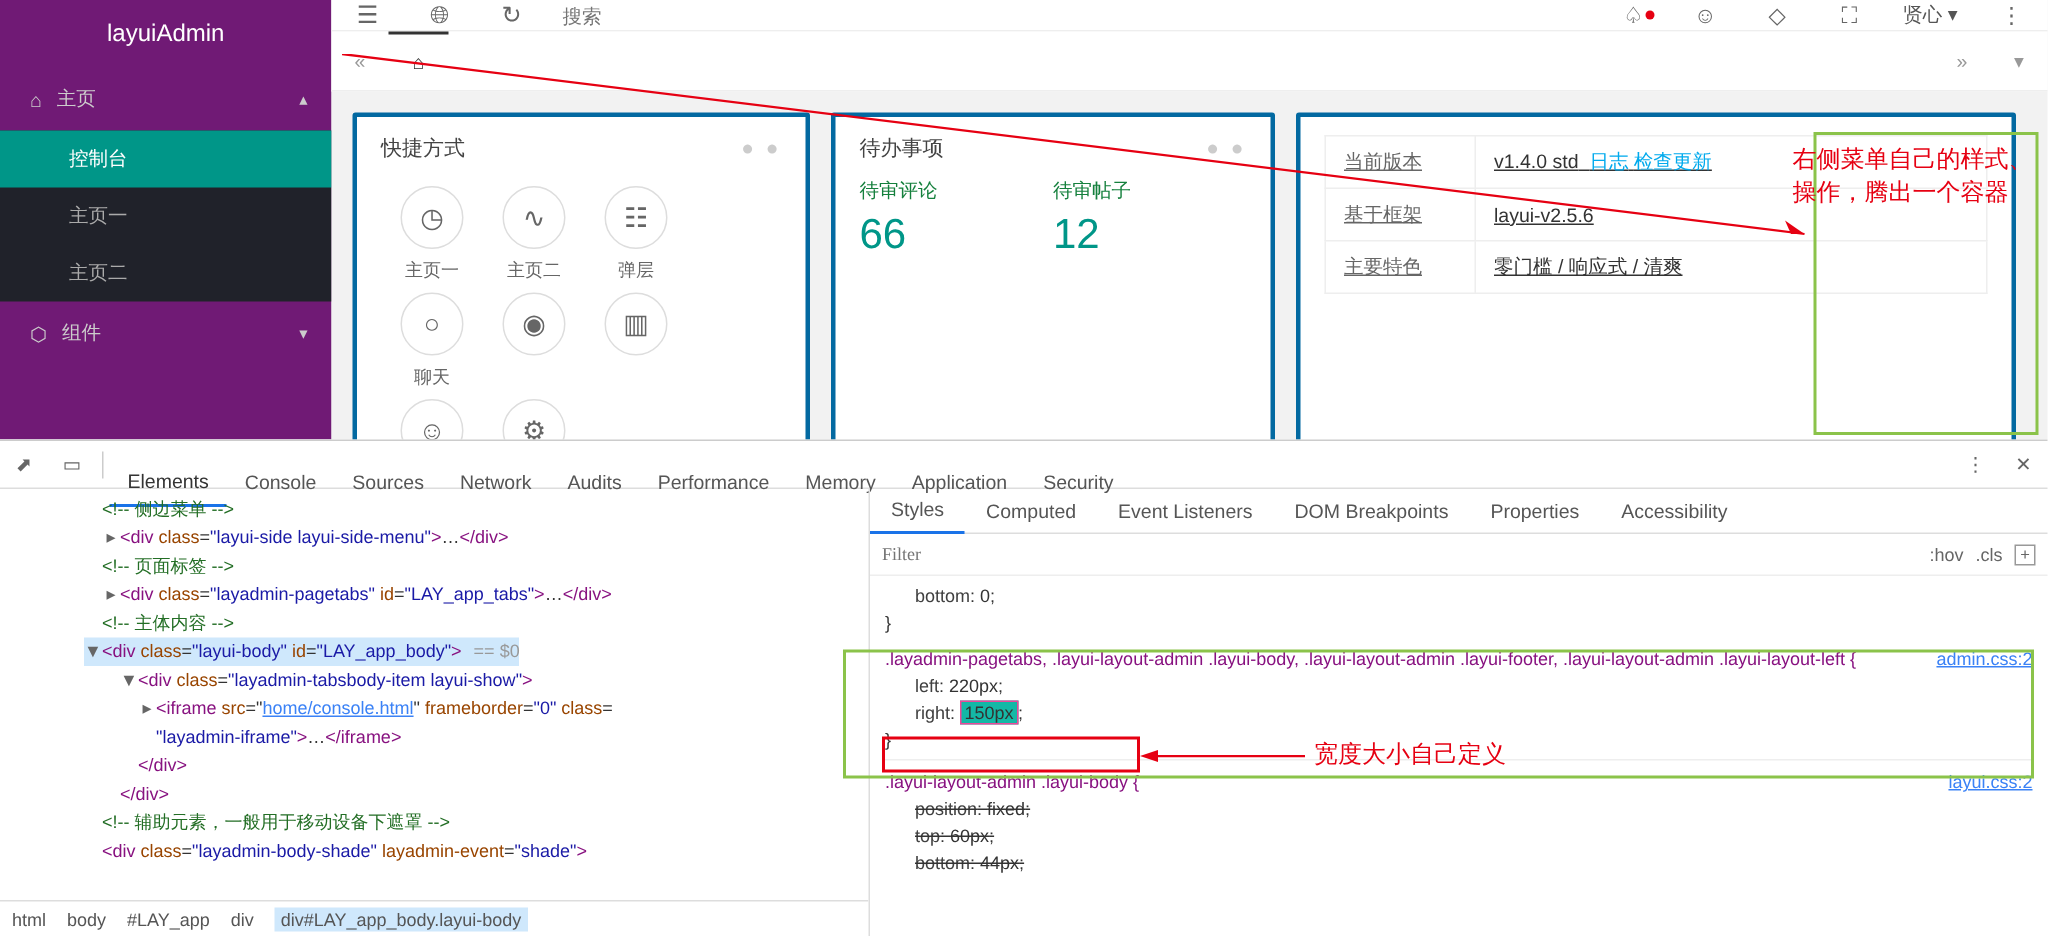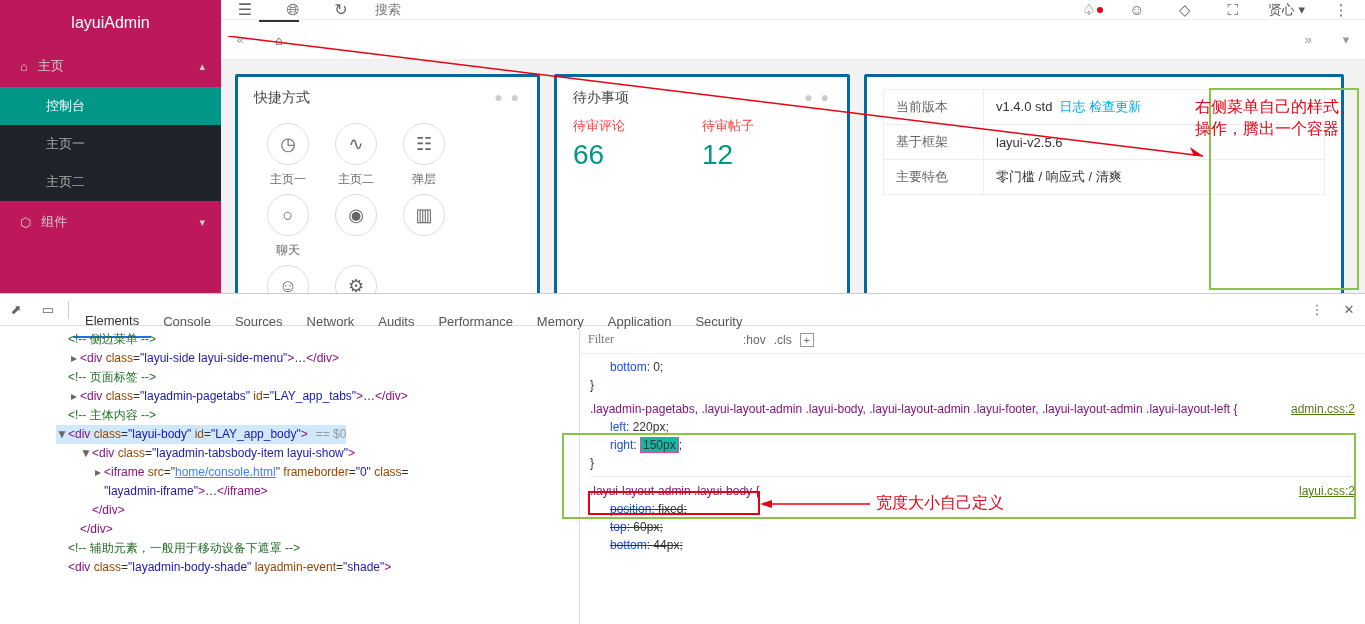--- a/index.html
+++ b/index.html
@@ -1,20 +1,20 @@
 <!DOCTYPE html>
 <html><head>
 <meta charset="utf-8">
 <style>
 * { margin:0; padding:0; box-sizing:border-box; font-family:"Microsoft YaHei",Arial,sans-serif; }
 body { width:1365px; height:624px; overflow:hidden; background:#fff; font-size:13px; color:#333; }
 
 
 .app { position:absolute; top:0; left:0; right:0; height:293px; display:flex; }
-.sidebar { width:221px; background:#be185d; color:#ccc; }
+.sidebar { width:221px; background:#701a75; color:#ccc; }
 .logo { height:45px; line-height:45px; text-align:center; font-size:16px; color:#fff; }
 .menu-item { height:42px; display:flex; align-items:center; padding:0 20px; cursor:pointer; color:#ccc; position:relative; }
 .menu-item .chev { position:absolute; right:16px; font-size:11px; }
 .submenu { background:#20222a; }
 .sub-item { height:38px; display:flex; align-items:center; padding-left:46px; color:#aaa; cursor:pointer; font-size:13px; }
 .sub-item.active { background:#009688; color:#fff; }
 
 .main { flex:1; background:#f2f2f2; display:flex; flex-direction:column; }
 .topbar { height:45px; background:#fff; display:flex; align-items:center; border-bottom:1px solid #eee; }
 .topbar .ticon { width:48px; text-align:center; font-size:16px; color:#666; cursor:pointer; }
@@ -35,24 +35,24 @@
 .dots { color:#ccc; font-size:14px; letter-spacing:2px; }
 .card1 { width:305px; }
 .card2 { width:296px; }
 .card3 { width:480px; }
 .shortcut-grid { display:flex; flex-wrap:wrap; }
 .sc-item { width:68px; text-align:center; margin-top:6px; }
 .sc-icon { width:42px; height:42px; border:1px solid #ddd; border-radius:50%; margin:0 auto 6px; display:flex; align-items:center; justify-content:center; font-size:18px; color:#666; }
 .sc-label { font-size:12px; color:#666; }
 .todo-row { display:flex; }
 .todo-col { flex:1; }
-.todo-label { font-size:13px; color:#ef4444; margin-bottom:4px; }
+.todo-label { font-size:13px; color:#15803d; margin-bottom:4px; }
 .todo-num { font-size:28px; color:#009688; font-weight:300; }
 .ver-table { width:100%; border-collapse:collapse; font-size:13px; }
-.ver-table td { border:1px solid #eee; padding:8px 12px; }
+.ver-table td { border:1px solid #eee; padding:8px 12px;text-decoration:underline; }
 .ver-table td:first-child { width:100px; color:#666; }
 .ver-link { color:#01aaed; cursor:pointer; }
 
 
 .anno1 { position:absolute; top:96px; right:10px; color:#e60012; font-size:16px; text-align:left; line-height:22px; pointer-events:none; }
 .green-box1 { position:absolute; top:88px; right:6px; width:150px; height:202px; border:2px solid #8bc34a; pointer-events:none; }
 .arrow1 { position:absolute; top:36px; left:228px; width:1000px; height:130px; pointer-events:none; }
 
 
 .devtools { position:absolute; top:293px; left:0; right:0; bottom:0; border-top:1px solid #ccc; background:#fff; display:flex; flex-direction:column; }
@@ -74,29 +74,29 @@
 .eq0 { color:#999; margin-left:8px; }
 .tri { color:#666; display:inline-block; width:12px; text-align:center; }
 .ind1 { padding-left:64px; } .ind2{padding-left:76px;} .ind3{padding-left:88px;}
 .dt-crumb { height:24px; border-top:1px solid #ddd; display:flex; align-items:center; padding:0 8px; gap:14px; font-size:12px; color:#555; }
 .dt-crumb .sel { background:#cfe8fc; padding:1px 4px; }
 
 .dt-right { flex:1; display:flex; flex-direction:column; font-family:Consolas,Menlo,monospace; font-size:12px; }
 .dt-subtabs { height:30px; display:flex; align-items:center; border-bottom:1px solid #ddd; font-family:"Microsoft YaHei"; font-size:13px; color:#555; }
 .dt-subtabs .stab { padding:0 14px; height:30px; display:flex; align-items:center; cursor:pointer; }
 .dt-subtabs .stab.active { border-bottom:2px solid #1a73e8; }
-.dt-filter { height:28px; display:flex; align-items:center; border-bottom:1px solid #eee; padding:0 8px; justify-content:flex-start; font-family:"Microsoft YaHei"; }
+.dt-filter { height:28px; display:flex; align-items:center; border-bottom:1px solid #eee; padding:0 8px; justify-content:space-between; font-family:"Microsoft YaHei"; }
 .dt-filter input { border:none; outline:none; font-size:12px; color:#999; font-family:"Microsoft YaHei"; }
 .dt-filter .tools { color:#666; font-size:12px; display:flex; gap:8px; align-items:center; }
 .plusbox { border:1px solid #999; width:14px; height:14px; display:flex; align-items:center; justify-content:center; font-size:11px; }
 .styles-pane { flex:1; padding:4px 10px; overflow:auto; line-height:18px; color:#333; position:relative; }
 .selector { color:#881280; }
-.src { float:right; color:#4d7c0f; text-decoration:underline; }
+.src { float:right; color:#3b82f6; text-decoration:underline; }
 .prop { padding-left:20px; }
-.pn { color:#1d4ed8; }
+.pn { color:#404040; }
 .strike { text-decoration:line-through; }
 .editbox { border:1px solid #ec4899; background:#14b8a6; padding:0 2px; }
 .green-box2 { position:absolute; top:433px; left:562px; width:794px; height:86px; border:2px solid #8bc34a; pointer-events:none; }
 .red-box { position:absolute; top:491px; left:588px; width:172px; height:24px; border:2px solid #e60012; pointer-events:none; }
 .anno2 { position:absolute; top:493px; left:876px; color:#e60012; font-size:16px; pointer-events:none; }
 .arrow2 { position:absolute; top:500px; left:760px; width:180px; height:10px; pointer-events:none; }
 .notif-dot { position:absolute; top:6px; right:10px; width:6px; height:6px; background:#e60012; border-radius:50%; }
 </style>
 </head>
 <body>
@@ -260,23 +260,38 @@
         <div class="ind1"><span class="tri">▸</span><span class="tag-punc">&lt;</span><span class="tag-name">div</span> <span class="attr-n">class</span>=<span class="attr-v">"<span>layadmin-pagetabs</span>"</span> <span class="attr-n">id</span>=<span class="attr-v">"<span>LAY_app_tabs</span>"</span><span class="tag-punc">&gt;</span>…<span class="tag-punc">&lt;/div&gt;</span></div>
         <div class="ind1"><span class="comment">&lt;!-- <span>主体内容</span> --&gt;</span></div>
         <div style="padding-left:52px;"><span class="sel-line"><span class="tri">▼</span><span class="tag-punc">&lt;</span><span class="tag-name">div</span> <span class="attr-n">class</span>=<span class="attr-v">"<span>layui-body</span>"</span> <span class="attr-n">id</span>=<span class="attr-v">"<span>LAY_app_body</span>"</span><span class="tag-punc">&gt;</span><span class="eq0">== $0</span></span></div>
         <div class="ind2"><span class="tri">▼</span><span class="tag-punc">&lt;</span><span class="tag-name">div</span> <span class="attr-n">class</span>=<span class="attr-v">"<span>layadmin-tabsbody-item layui-show</span>"</span><span class="tag-punc">&gt;</span></div>
         <div class="ind3"><span class="tri">▸</span><span class="tag-punc">&lt;</span><span class="tag-name">iframe</span> <span class="attr-n">src</span>="<span class="link">home/console.html</span>" <span class="attr-n">frameborder</span>=<span class="attr-v">"0"</span> <span class="attr-n">class</span>=<br><span style="padding-left:12px;" class="attr-v">"<span>layadmin-iframe</span>"</span><span class="tag-punc">&gt;</span>…<span class="tag-punc">&lt;/iframe&gt;</span></div>
         <div class="ind3"><span class="tag-punc">&lt;/div&gt;</span></div>
         <div class="ind2"><span class="tag-punc">&lt;/div&gt;</span></div>
         <div class="ind1"><span class="comment">&lt;!-- <span>辅助元素，一般用于移动设备下遮罩</span> --&gt;</span></div>
         <div class="ind1"><span class="tag-punc">&lt;</span><span class="tag-name">div</span> <span class="attr-n">class</span>=<span class="attr-v">"<span>layadmin-body-shade</span>"</span> <span class="attr-n">layadmin-event</span>=<span class="attr-v">"<span>shade</span>"</span><span class="tag-punc">&gt;</span></div>
       </div>
+      <div class="dt-crumb">
+        <span>html</span>
+        <span>body</span>
+        <span>#LAY_app</span>
+        <span>div</span>
+        <span class="sel">div#LAY_app_body.layui-body</span>
+      </div>
     </div>
 
     <div class="dt-right">
+      <div class="dt-subtabs">
+        <div class="stab active">Styles</div>
+        <div class="stab">Computed</div>
+        <div class="stab">Event Listeners</div>
+        <div class="stab">DOM Breakpoints</div>
+        <div class="stab">Properties</div>
+        <div class="stab">Accessibility</div>
+      </div>
       <div class="dt-filter">
         <input placeholder="Filter" style="">
         <div class="tools">
             <span>:hov</span>
             <span>.cls</span>
             <span class="plusbox">+</span>
           </div>
       </div>
       <div class="styles-pane">
         <div class="prop"><span class="pn">bottom</span>: <span>0</span>;</div>

